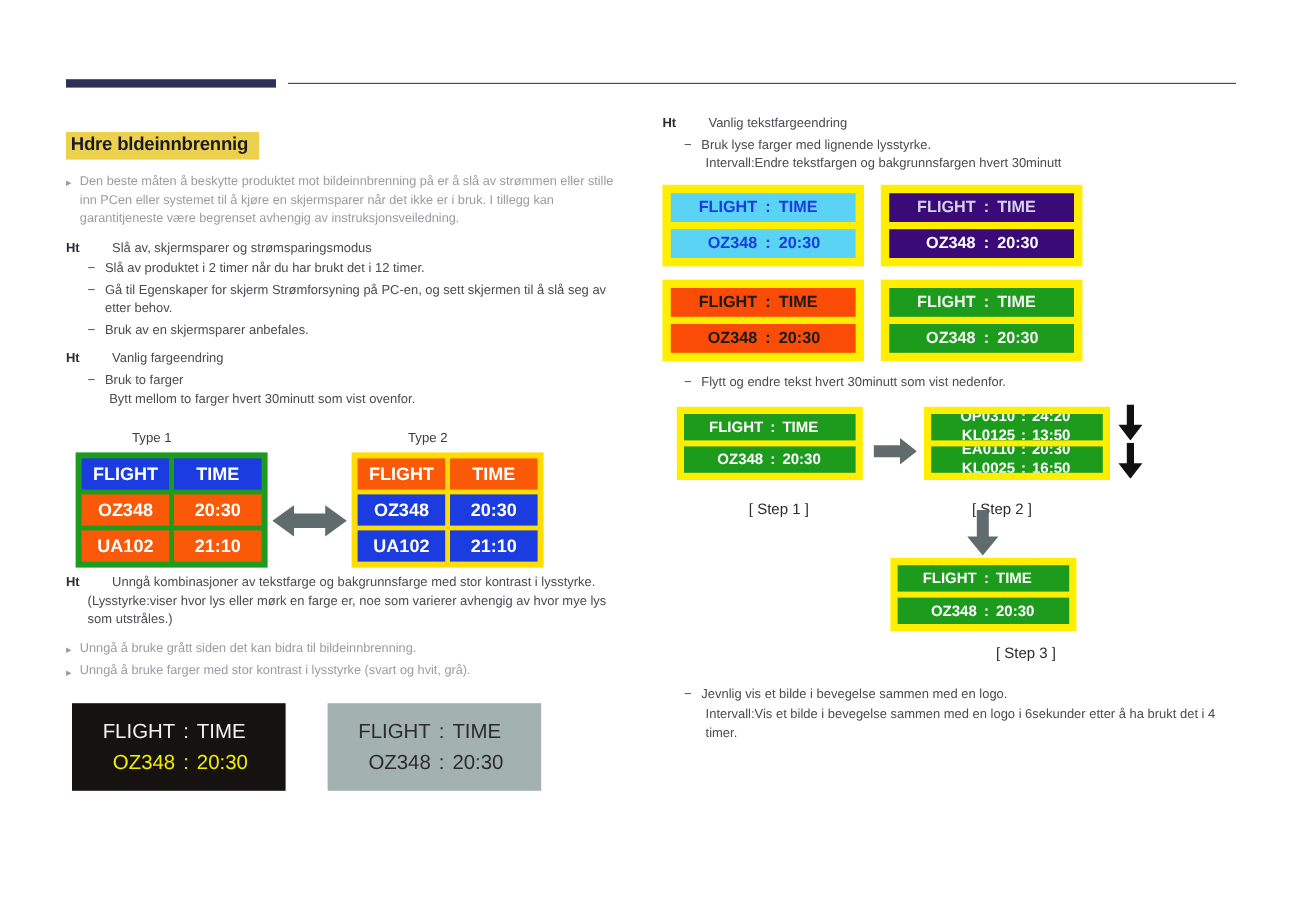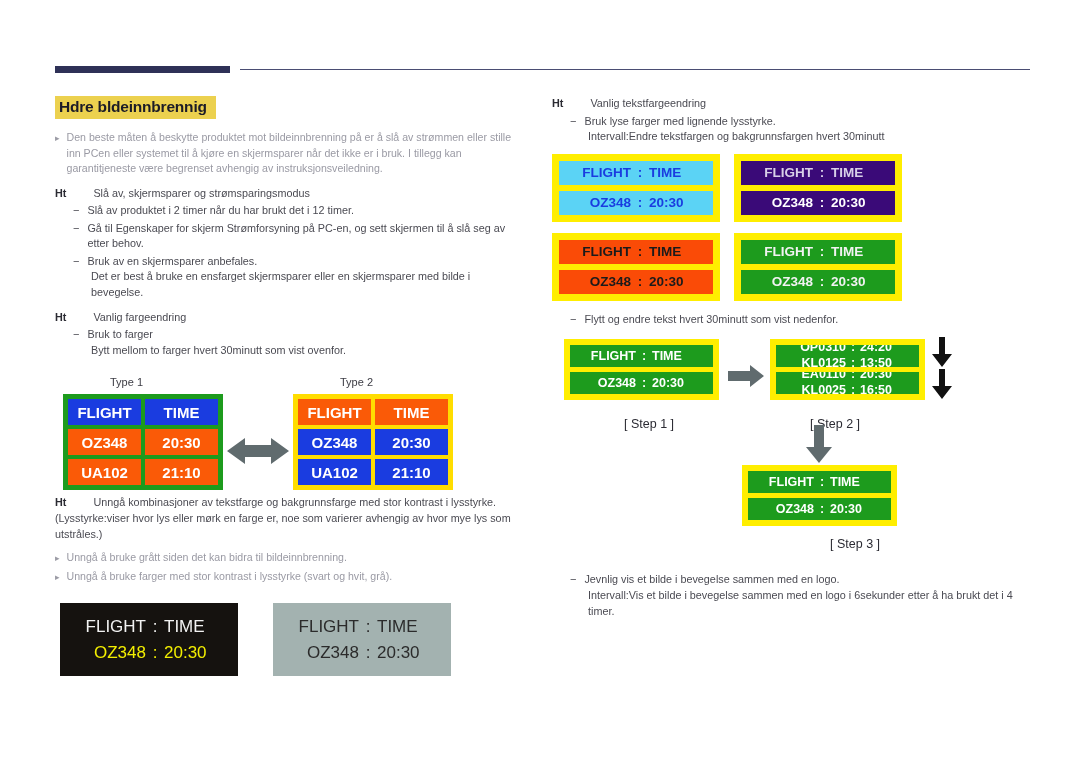--- a/index.html
+++ b/index.html
@@ -25,20 +25,21 @@
   
   .title {
     display:inline-block;
     background:#ecd14f;
     color:#1b1b27;
     font-size:15.5px;
     font-weight:bold;
     letter-spacing:-0.2px;
     padding:2px 9px 3px 4px;
     margin-bottom:11px;
+    margin-top:14px;
   }
 
   
   .p-note {
     display:flex; gap:7px;
     font-size:10.6px; line-height:15.5px;
     color:#9a9aa4;
     margin-bottom:3px;
   }
   .p-note .bul { color:#9a9aa4; font-size:9px; line-height:16px; flex:0 0 auto; }
@@ -171,21 +172,20 @@
     <span class="dash-body">Slå av produktet i 2 timer når du har brukt det i 12 timer.</span>
   </div>
   <div class="dash-row">
     <span class="dash">−</span>
     <span class="dash-body">Gå til Egenskaper for skjerm  Strømforsyning på PC-en, og sett skjermen til å slå seg av etter behov.</span>
   </div>
   <div class="dash-row">
     <span class="dash">−</span>
     <span class="dash-body">Bruk av en skjermsparer anbefales.</span>
   </div>
-  <div class="sub-line">Det er best å bruke en ensfarget skjermsparer eller en skjermsparer med bilde i bevegelse.</div>
 
   
   <div class="hint-row">
     <span class="hint-tag">Ht</span>
     <span class="hint-body">Vanlig fargeendring</span>
   </div>
   <div class="dash-row">
     <span class="dash">−</span>
     <span class="dash-body">Bruk to farger</span>
   </div>
@@ -219,21 +219,21 @@
       <div class="cell" style="background:#1a3ce0;color:#fff">UA102</div>
       <div class="cell" style="background:#1a3ce0;color:#fff">21:10</div>
     </div>
   </div>
 
   
   <div class="hint-row">
     <span class="hint-tag">Ht</span>
     <span class="hint-body">Unngå kombinasjoner av tekstfarge og bakgrunnsfarge med stor kontrast i lysstyrke.</span>
   </div>
-  <div class="sub-line" style="margin-left:0">(Lysstyrke:viser hvor lys eller mørk en farge er, noe som varierer avhengig av hvor mye lys som utstråles.)</div>
+  <div class="sub-line" style="margin-left:18px">(Lysstyrke:viser hvor lys eller mørk en farge er, noe som varierer avhengig av hvor mye lys som utstråles.)</div>
 
   <div class="p-note" style="margin-top:8px">
     <span class="bul">▸</span>
     <span>Unngå å bruke grått siden det kan bidra til bildeinnbrenning.</span>
   </div>
   <div class="p-note">
     <span class="bul">▸</span>
     <span>Unngå å bruke farger med stor kontrast i lysstyrke (svart og hvit, grå).</span>
   </div>
 

